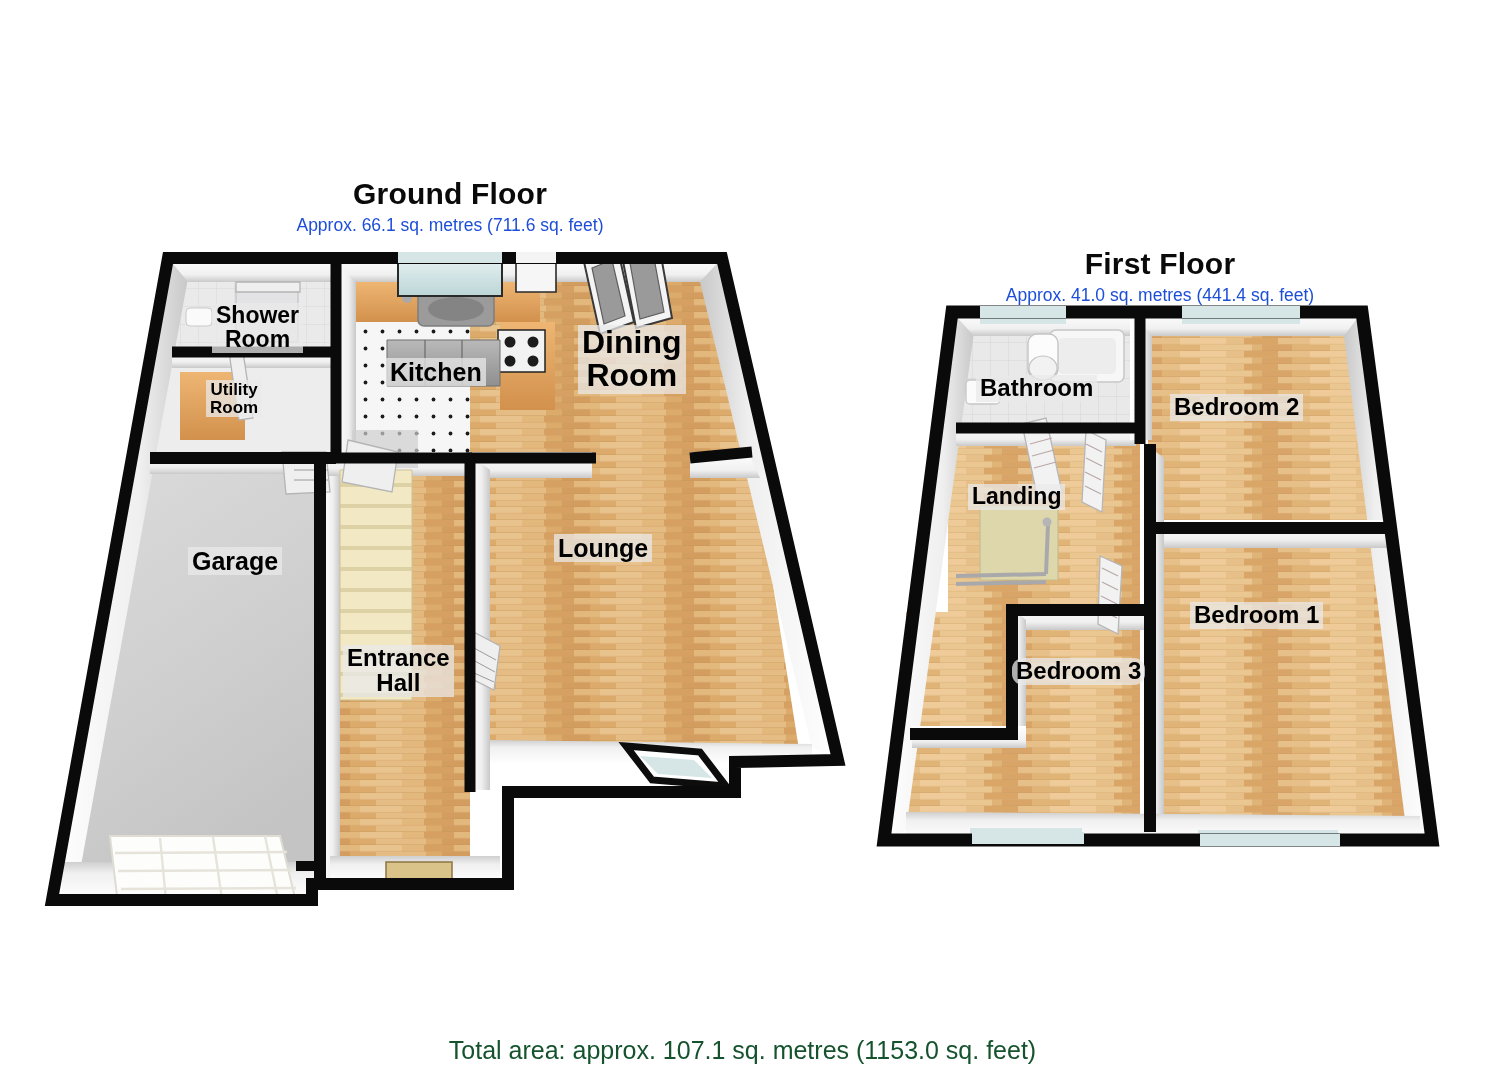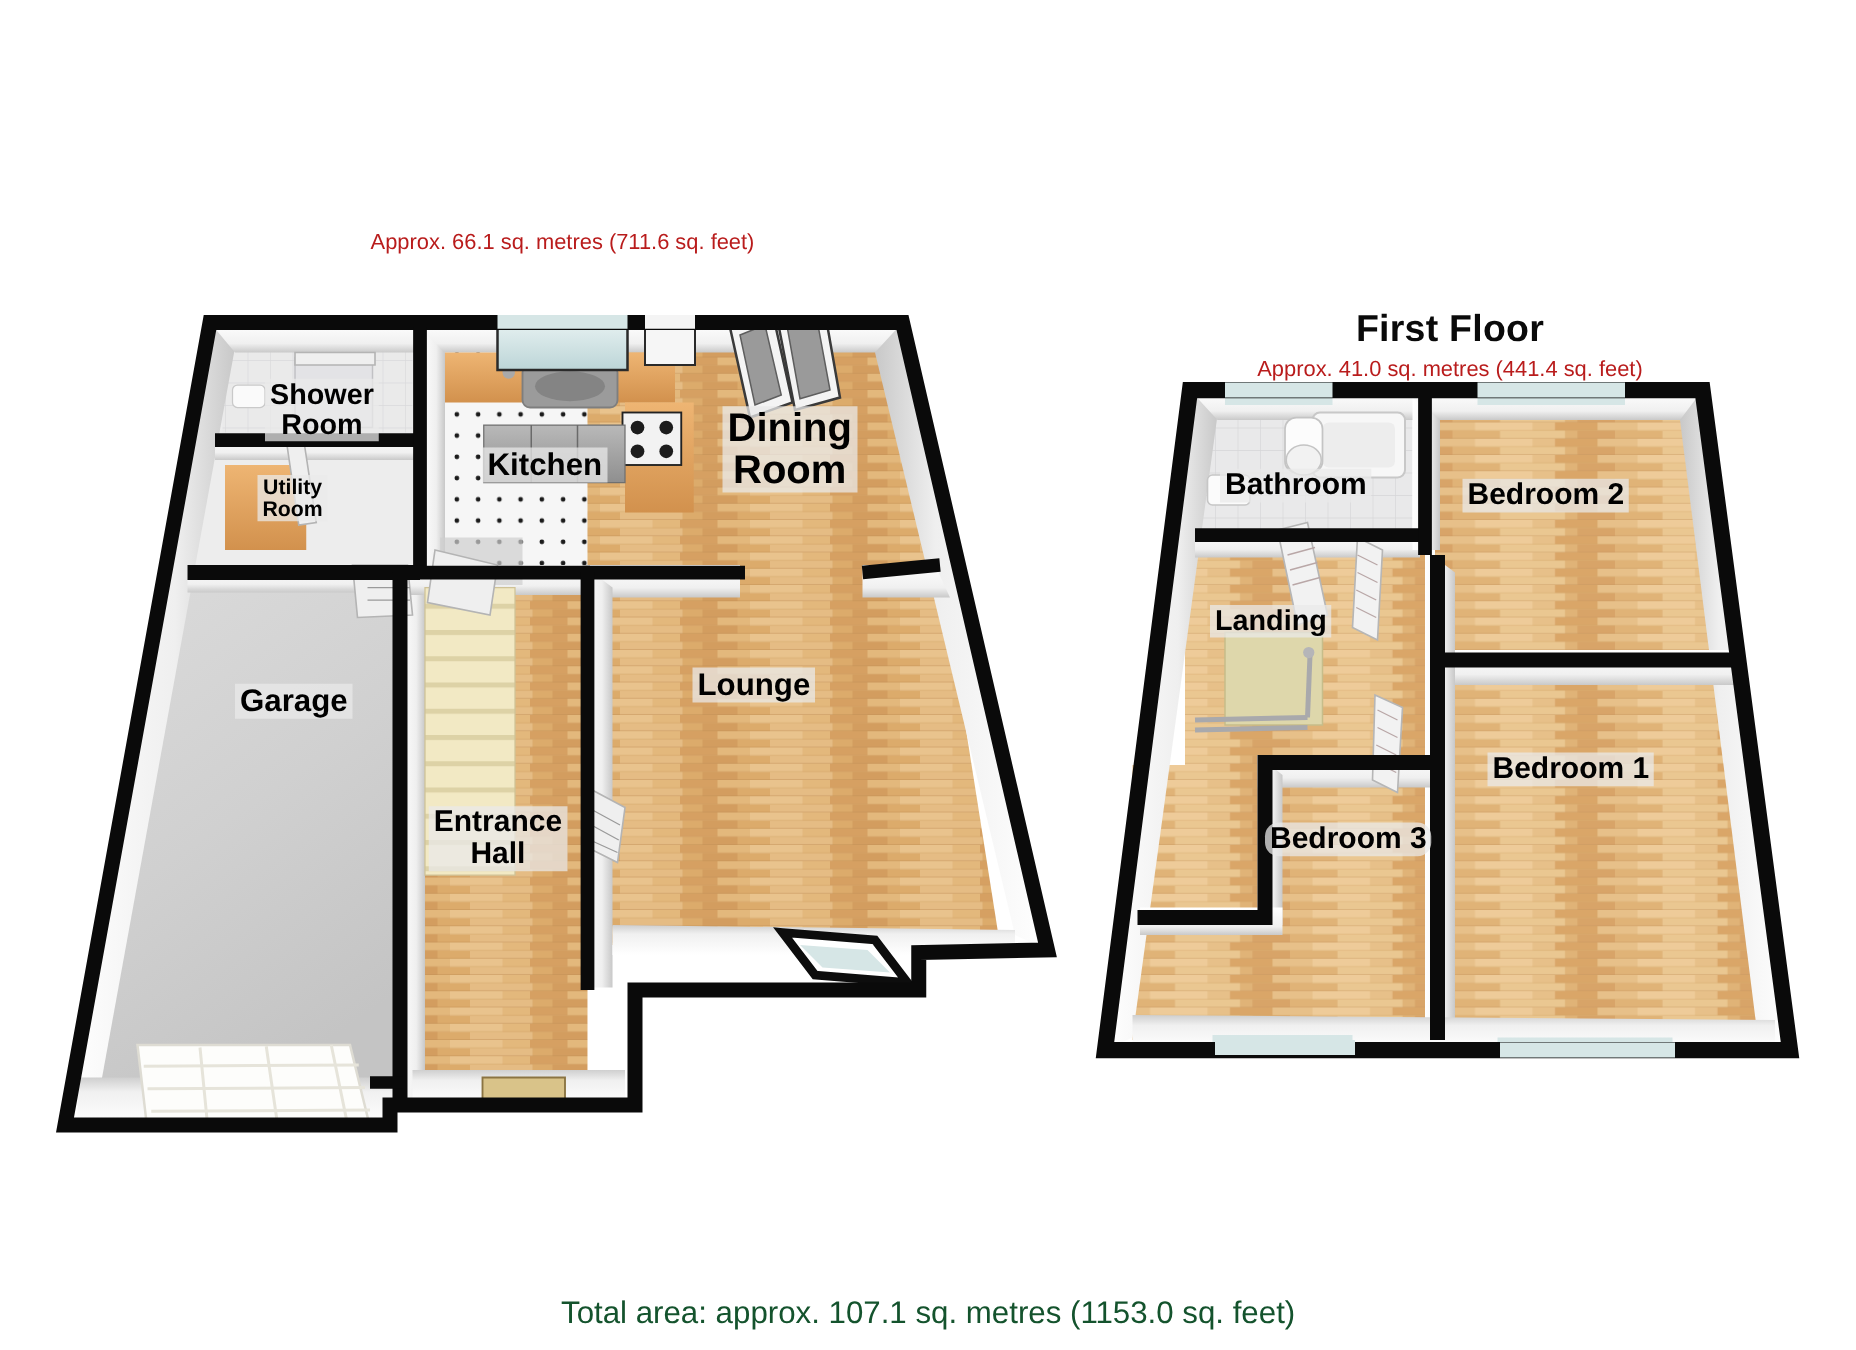--- a/index.html
+++ b/index.html
@@ -29,21 +29,21 @@
   .floor-title {
     font-size: 30px;
     font-weight: bold;
     letter-spacing: 0.2px;
     line-height: 1.05;
     color: #0a0a0a;
   }
   .floor-subtitle {
     font-size: 17.5px;
     font-weight: normal;
-    color: #b91c1c;
+    color: #1d4ed8;
     margin-top: 6px;
     line-height: 1.05;
   }
   #ground-title-block { left: 240px; top: 178px; width: 420px; }
   #first-title-block  { left: 965px; top: 248px; width: 390px; }
 
   #total-area {
     position: absolute;
     left: 0;
     top: 1036px;
@@ -72,33 +72,34 @@
   #lbl-shower   { left: 212px; top: 303px; font-size: 23px; }
   #lbl-utility  { left: 206px; top: 380px; font-size: 17px; }
   #lbl-kitchen  { left: 386px; top: 358px; font-size: 25px; }
   #lbl-dining   { left: 578px; top: 325px; font-size: 32px; }
   #lbl-garage   { left: 188px; top: 547px; font-size: 25px; }
   #lbl-entrance { left: 343px; top: 645px; font-size: 24px; }
   #lbl-lounge   { left: 554px; top: 534px; font-size: 25px; }
   
   #lbl-bathroom { left: 976px; top: 375px; font-size: 24px; }
   #lbl-landing  { left: 968px; top: 484px; font-size: 23px; }
-  #lbl-bed2     { left: 1170px; top: 383px; font-size: 24px; }
+  #lbl-bed2     { left: 1170px; top: 394px; font-size: 24px; }
   #lbl-bed1     { left: 1190px; top: 602px; font-size: 24px; }
   #lbl-bed3     { left: 1012px; top: 658px; font-size: 24px; border-radius: 11px; }
 
   svg { display: block; }
   .plan-svg { position: absolute; left: 0; top: 0; pointer-events: none; }
 </style>
 </head>
 <body>
 
 <div id="page">
 
   <div class="floor-title-block" id="ground-title-block">
+    <div class="floor-title">Ground Floor</div>
     <div class="floor-subtitle">Approx. 66.1 sq. metres (711.6 sq. feet)</div>
   </div>
 
   <div class="floor-title-block" id="first-title-block">
     <div class="floor-title">First Floor</div>
     <div class="floor-subtitle">Approx. 41.0 sq. metres (441.4 sq. feet)</div>
   </div>
 
   <svg class="plan-svg" width="1485" height="1080" viewBox="0 0 1485 1080">
     <defs>

